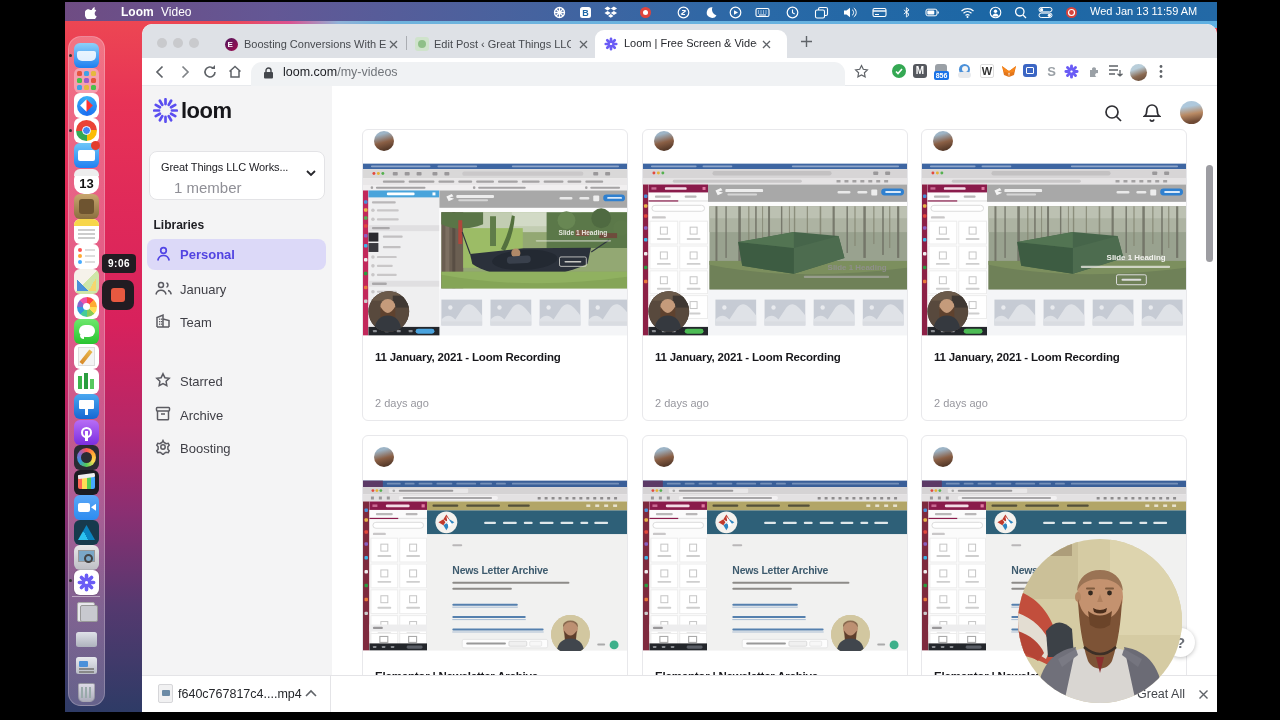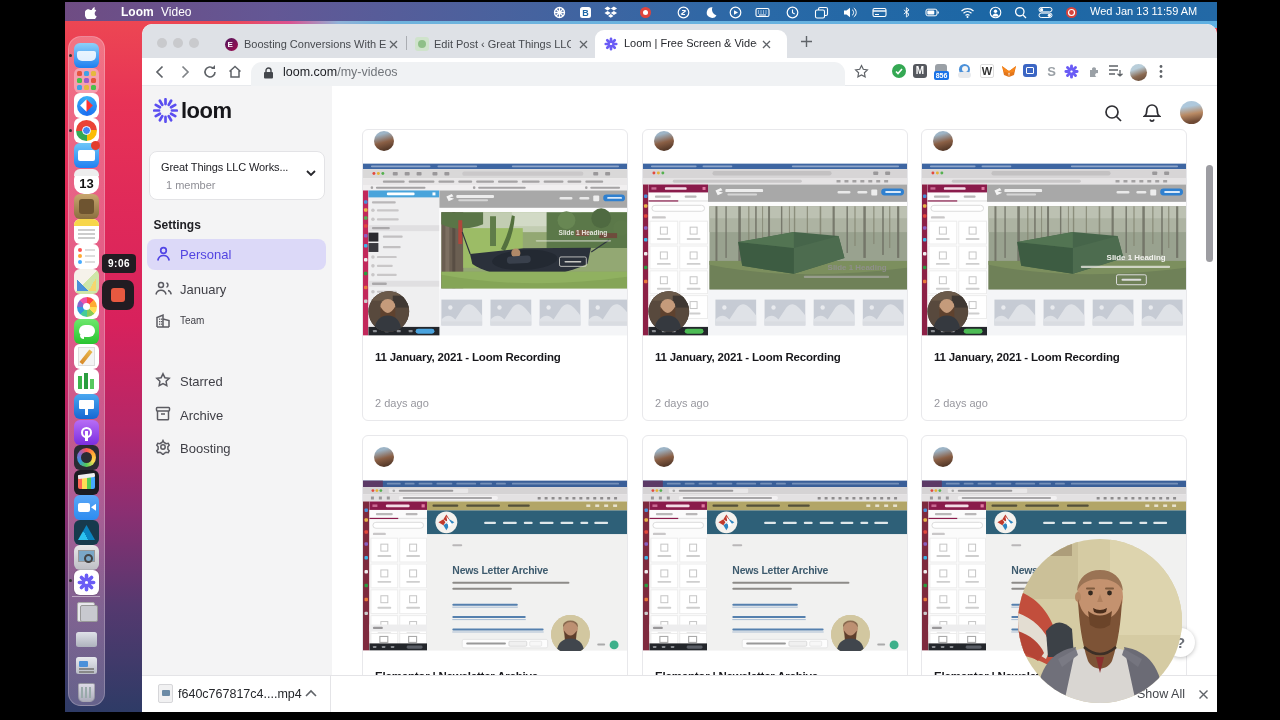--- a/index.html
+++ b/index.html
@@ -332,34 +332,34 @@
         </svg>
       </div>
       <div class="a" style="left:0;top:62px;width:1075px;height:626px;background:#fff">
         <div class="a" style="left:0;top:0;width:190px;height:626px;background:#f4f4f5">
           <svg class="a" style="left:11px;top:12px" width="25" height="25" viewBox="0 0 24 24">
             <path d="M12.00 5.80L12.00 1.20M15.10 6.63L17.40 2.65M17.37 8.90L21.35 6.60M18.20 12.00L22.80 12.00M17.37 15.10L21.35 17.40M15.10 17.37L17.40 21.35M12.00 18.20L12.00 22.80M8.90 17.37L6.60 21.35M6.63 15.10L2.65 17.40M5.80 12.00L1.20 12.00M6.63 8.90L2.65 6.60M8.90 6.63L6.60 2.65" stroke="#5b4ef0" stroke-width="2.6" stroke-linecap="round"></path>
           </svg>
 <div class="a" style="left:39px;top:12px;font-size:22px;font-weight:700;color:#16161a;letter-spacing:-0.5px">loom</div>
           <div class="a" style="left:7px;top:65px;width:176px;height:49px;background:#fff;border:1px solid #e3e3e6;border-radius:8px">
 <div class="a" style="left:11px;top:9px;font-size:11px;font-weight:400;letter-spacing:-0.1px;color:#1b1b20">Great Things LLC Works...</div>
-<div class="a" style="left:16px;top:27px;font-size:11px;color:#8f8f96">1 member</div>
+<div class="a" style="left:24px;top:27px;font-size:15px;color:#8f8f96">1 member</div>
 <svg class="a" style="left:156px;top:18px" width="10" height="7" viewBox="0 0 10 7">
               <path d="M1 1l4 4 4-4" stroke="#26262b" stroke-width="1.8" fill="none"></path>
             </svg>
 </div>
-          <div class="a" style="left:11.5px;top:132px;font-size:12px;font-weight:700;color:#202025">Settings</div>
+          <div class="a" style="left:11.5px;top:132px;font-size:12px;font-weight:700;color:#202025">Libraries</div>
           <div class="a" style="left:5px;top:153px;width:179px;height:31px;background:#dcd9f8;border-radius:8px"></div>
 <svg class="a" style="left:14px;top:160px" width="15" height="16" viewBox="0 0 15 16">
             <g fill="none" stroke="#5145e5" stroke-width="1.7">
               <circle cx="7.5" cy="4.5" r="2.8"></circle>
               <path d="M1.8 14.5c.6-3.2 2.8-5 5.7-5s5.1 1.8 5.7 5"></path>
             </g>
           </svg>
-<div class="a" style="left:38px;top:161px;font-size:13px;font-weight:400;color:#5244e1">Personal</div>
+<div class="a" style="left:38px;top:161px;font-size:13px;font-weight:700;color:#5244e1">Personal</div>
           <svg class="a" style="left:13px;top:195px" width="17" height="15" viewBox="0 0 17 15">
             <g fill="none" stroke="#5b5b62" stroke-width="1.5">
               <circle cx="6" cy="4" r="2.5"></circle>
               <path d="M1 13.5c.5-2.8 2.3-4.3 5-4.3s4.5 1.5 5 4.3"></path>
               <path d="M11.5 1.8a2.5 2.5 0 0 1 0 4.6M13 9.5c1.7.4 2.8 1.7 3.2 3.8"></path>
             </g>
           </svg>
           <div class="a" style="left:38px;top:196px;font-size:13px;color:#3f3f46">January</div>
           <svg class="a" style="left:13px;top:227px" width="16" height="16" viewBox="0 0 16 16">
             <g fill="none" stroke="#5b5b62" stroke-width="1.5">
@@ -367,21 +367,21 @@
             </g>
             <g fill="#5b5b62">
               <rect x="4" y="5.5" width="1.3" height="1.3"></rect>
               <rect x="6" y="5.5" width="1.3" height="1.3"></rect>
               <rect x="4" y="8" width="1.3" height="1.3"></rect>
               <rect x="6" y="8" width="1.3" height="1.3"></rect>
               <rect x="4" y="10.5" width="1.3" height="1.3"></rect>
               <rect x="6" y="10.5" width="1.3" height="1.3"></rect>
             </g>
           </svg>
-          <div class="a" style="left:38px;top:229px;font-size:10px;color:#3f3f46">Team</div>
+          <div class="a" style="left:38px;top:229px;font-size:13px;color:#3f3f46">Team</div>
           <svg class="a" style="left:13px;top:286px" width="16" height="16" viewBox="0 0 16 16">
             <path d="M8 1.8l1.9 3.9 4.3.6-3.1 3 .7 4.3L8 11.6l-3.8 2 .7-4.3-3.1-3 4.3-.6z" fill="none" stroke="#5b5b62" stroke-width="1.5"></path>
           </svg>
           <div class="a" style="left:38px;top:288px;font-size:13px;color:#3f3f46">Starred</div>
           <svg class="a" style="left:13px;top:320px" width="16" height="15" viewBox="0 0 16 15">
             <g fill="none" stroke="#5b5b62" stroke-width="1.5">
               <rect x="1.5" y="1.5" width="13" height="3.4" rx="0.8"></rect>
               <path d="M2.5 4.9V13a.8.8 0 0 0 .8.8h9.4a.8.8 0 0 0 .8-.8V4.9M6 8h4"></path>
             </g>
           </svg>
@@ -1600,21 +1600,21 @@
 </svg>
     <div class="a" style="left:934px;top:669.5px;font-size:11.5px;font-weight:700;letter-spacing:-0.2px;color:#17171b">Elementor | Newsletter Archive</div>
     <div class="a" style="left:142px;top:675px;width:1075px;height:37px;background:#fff;border-top:1px solid #e4e4e7">
 <div class="a" style="left:16px;top:8px;width:15px;height:19px;background:#f1f1f2;border:1px solid #d6d6d9;border-radius:2px"></div>
 <div class="a" style="left:19.5px;top:14px;width:8px;height:6px;background:#6b8aa5;border-radius:1px"></div>
 <div class="a" style="left:36px;top:11px;font-size:12.5px;color:#26282c">f640c767817c4....mp4</div>
 <svg class="a" style="left:163px;top:13px" width="12" height="8" viewBox="0 0 12 8">
         <path d="M1 7l5-5 5 5" stroke="#5f6368" stroke-width="1.6" fill="none"></path>
       </svg>
 <div class="a" style="left:188px;top:0;width:1px;height:37px;background:#e4e4e7"></div>
-<div class="a" style="left:995px;top:11px;font-size:12.5px;color:#43464b">Show All</div>
+<div class="a" style="left:995px;top:11px;font-size:12.5px;color:#43464b">Great All</div>
 <svg class="a" style="left:1056px;top:13px" width="11" height="11" viewBox="0 0 11 11">
         <path d="M1.5 1.5l8 8M9.5 1.5l-8 8" stroke="#5f6368" stroke-width="1.4"></path>
       </svg>
 </div>
     <div class="a" style="left:1166px;top:628px;width:29px;height:29px;border-radius:50%;background:#fff;box-shadow:0 1px 4px rgba(0,0,0,.25);color:#6b6f76;font-size:15px;font-weight:700;text-align:center;line-height:29px">?</div>
     <svg class="a" style="left:1018px;top:539px" width="164" height="164" viewBox="0 0 164 164">
 <defs>
         <clipPath id="cam">
           <circle cx="82" cy="82" r="82"></circle>
         </clipPath>

